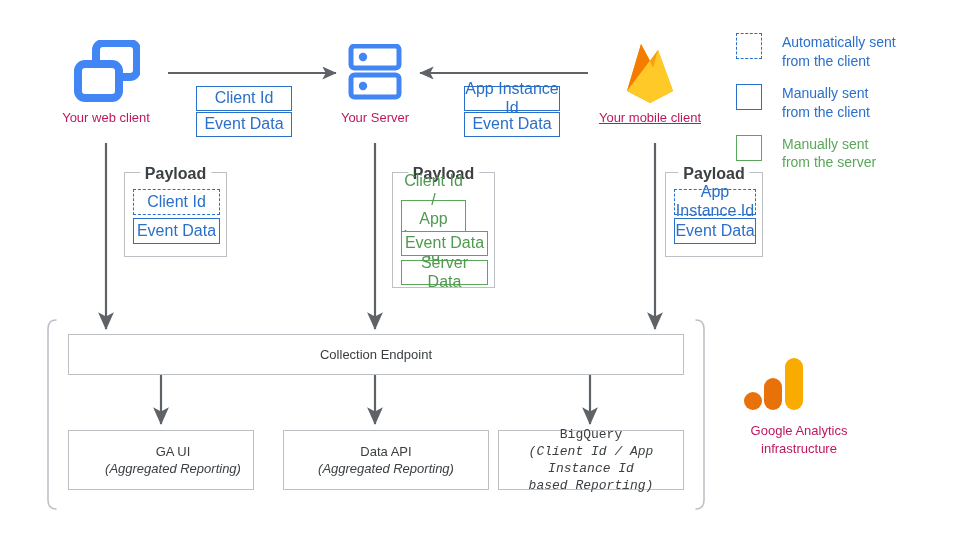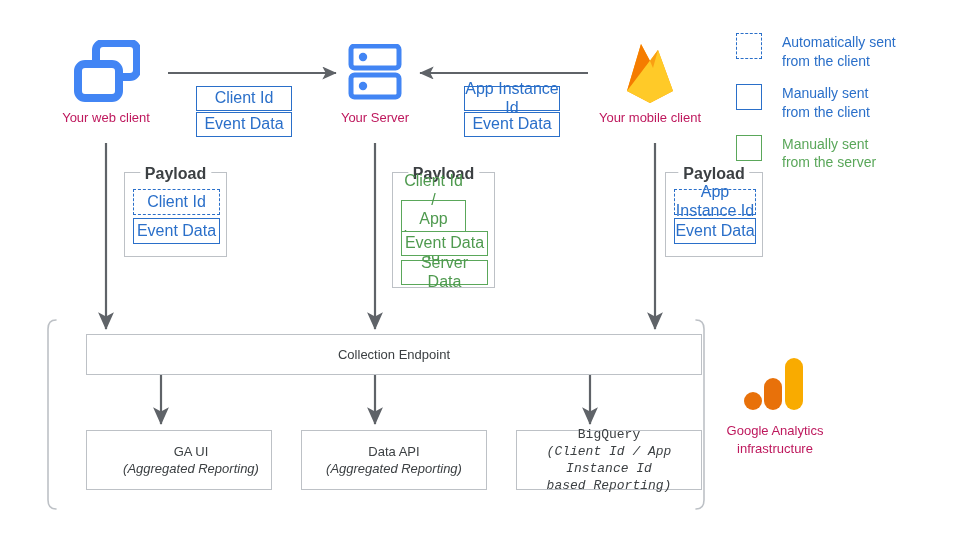--- a/index.html
+++ b/index.html
@@ -70,21 +70,20 @@
     border: 1.2px solid #bdc1c6;
     background: #ffffff;
     display: flex;
     flex-direction: column;
     align-items: center;
     justify-content: center;
     text-align: center;
     color: #3c4043;
     font-size: 13px;
     line-height: 1.32;
-    margin-left: 18px;
   }
   .grey-box .sub { font-style: italic; }
 
   
   .legend-row { display: flex; align-items: flex-start; }
   .legend-swatch {
     box-sizing: border-box;
     width: 26px; height: 26px;
     flex: 0 0 26px;
     background: #ffffff;
@@ -155,21 +154,21 @@
   <div class="abs node-label" style="left:295px;top:110px;width:160px;">Your Server</div>
 
   <div class="abs" style="left:617px;top:38px;width:66px;height:70px;">
     <svg width="66" height="70" viewBox="0 0 66 70">
       <path d="M10,53 L24,6 L33,23 L41,12 L56,53 L33,65 Z" fill="#FFA000"></path>
       <path d="M10,53 L24,6 L33,23 L20,41 Z" fill="#F57C00"></path>
       <path d="M10,53 L41,12 L56,53 L33,65 Z" fill="#FFCA28"></path>
       <path d="M33,23 L41,12 L36,30 Z" fill="#F57C00" opacity="0.55"></path>
     </svg>
   </div>
-  <div class="abs node-label" style="left:570px;top:110px;width:160px;">Your mobile client</div>
+  <div class="abs node-label" style="left:570px;top:110px;width:160px;text-decoration:underline;">Your mobile client</div>
 
   <div class="abs chip blue" style="left:196px;top:86px;width:96px;height:25px;">Client Id</div>
   <div class="abs chip blue" style="left:196px;top:112px;width:96px;height:25px;">Event Data</div>
 
   <div class="abs chip blue" style="left:464px;top:86px;width:96px;height:25px;">App Instance Id</div>
   <div class="abs chip blue" style="left:464px;top:112px;width:96px;height:25px;">Event Data</div>
 
   <div class="abs payload-box" style="left:124px;top:172px;width:103px;height:85px;">
     <div class="payload-title">Payload</div>
     <div class="chip dashed-blue" style="position:absolute;left:8px;top:16px;width:87px;height:26px;">Client Id</div>
@@ -192,39 +191,39 @@
 
   <div class="abs grey-box" style="left:68px;top:334px;width:616px;height:41px;">
     <div>Collection Endpoint</div>
   </div>
 
   <div class="abs grey-box" style="left:68px;top:430px;width:186px;height:60px;padding-left:24px;">
     <div>GA UI</div>
     <div class="sub">(Aggregated Reporting)</div>
   </div>
 
-  <div class="abs grey-box" style="left:283px;top:430px;width:186px;height:60px;">
+  <div class="abs grey-box" style="left:283px;top:430px;width:206px;height:60px;">
     <div>Data API</div>
     <div class="sub">(Aggregated Reporting)</div>
   </div>
 
   <div class="abs grey-box" style="left:498px;top:430px;width:186px;height:60px;font-family:Liberation Mono, monospace;">
     <div>BigQuery</div>
     <div class="sub" style="white-space:pre-line;">(Client Id / App Instance Id
 based Reporting)</div>
   </div>
 
   <div class="abs" style="left:744px;top:358px;width:62px;height:58px;">
     <svg width="62" height="58" viewBox="0 0 62 58">
       <rect x="41" y="0" width="18" height="52" rx="9" ry="9" fill="#F9AB00"></rect>
       <rect x="20" y="20" width="18" height="32" rx="9" ry="9" fill="#E8710A"></rect>
       <circle cx="9" cy="43" r="9" fill="#E8710A"></circle>
     </svg>
   </div>
-  <div class="abs node-label" style="left:690px;top:422px;width:170px;line-height:1.4;text-align:center;">
+  <div class="abs node-label" style="left:714px;top:422px;width:170px;line-height:1.4;text-align:center;">
     <div>Google Analytics</div>
     <div>infrastructure</div>
   </div>
 
   <div class="abs" style="left:736px;top:33px;width:216px;">
 
     <div class="legend-row" style="margin-bottom:13px;">
       <div class="legend-swatch dashed-blue"></div>
       <div class="legend-text blue">Automatically sent
 from the client</div>

